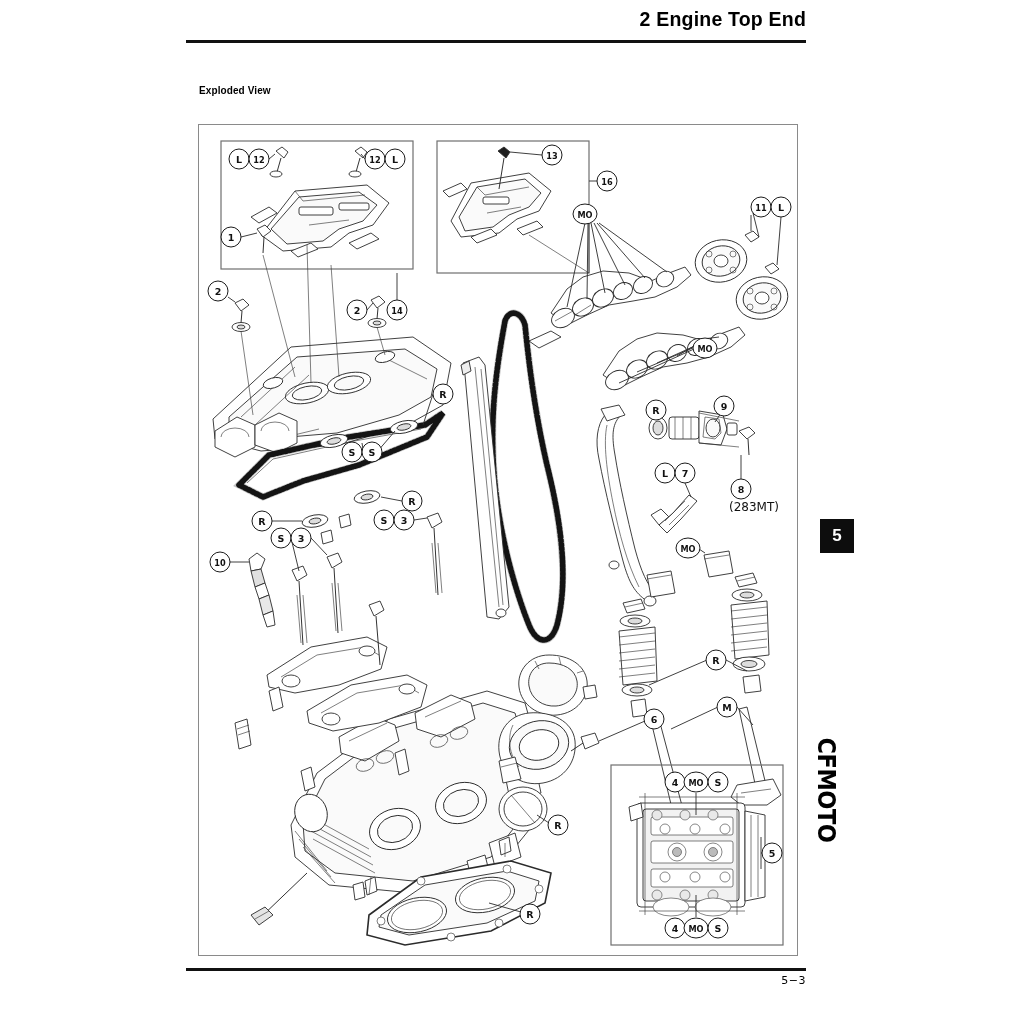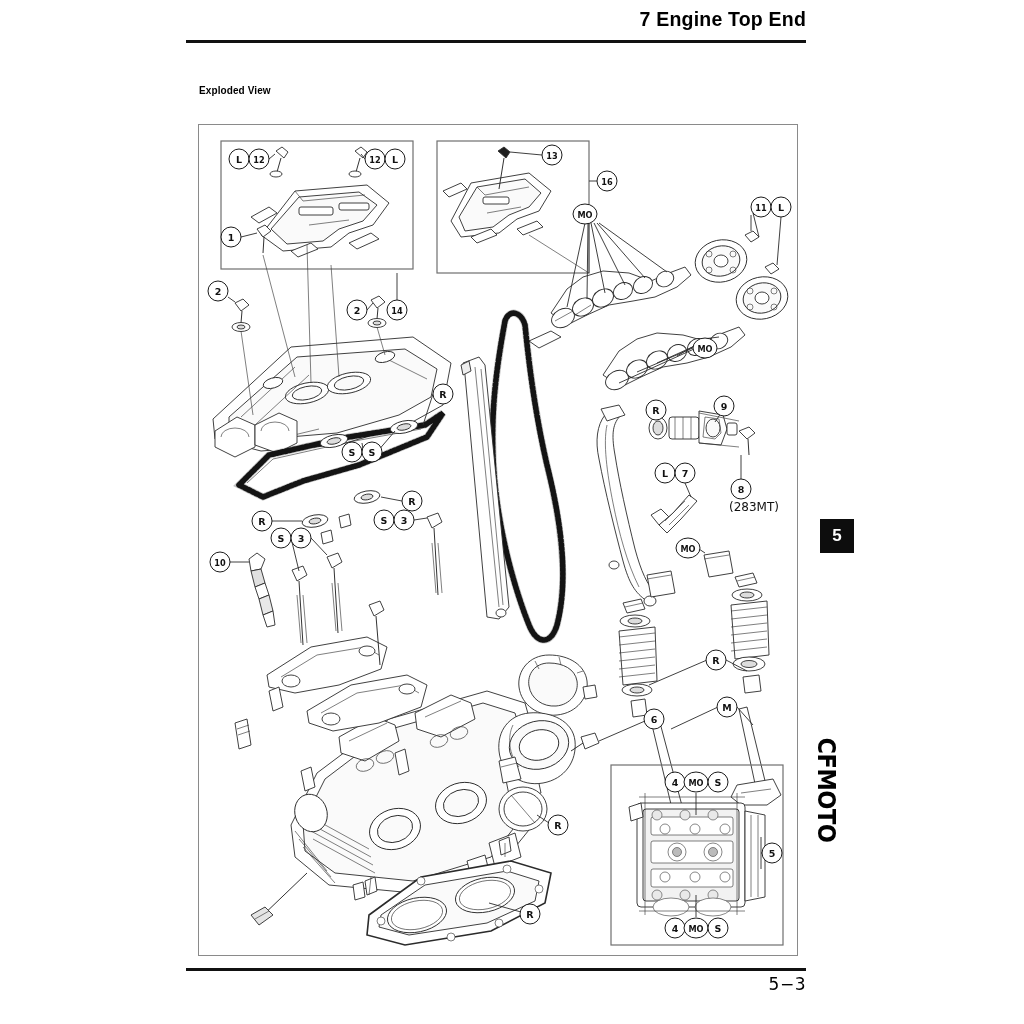--- a/index.html
+++ b/index.html
@@ -122,21 +122,21 @@
     left: 0px;
     top: 0px;
     width: 620px;
     height: 3px;
     background: #111;
   }
   #footer-page {
     position: absolute;
     right: 0px;
     top: 6px;
-    font-size: 17px;
+    font-size: 11px;
     font-weight: normal;
     font-family: "DejaVu Sans", sans-serif;
     letter-spacing: 0.5px;
     text-align: center;
   }
 
   
   .dg-line     { stroke: #1b1b1b; stroke-width: 0.9; fill: none; }
   .dg-leader   { stroke: #2a2a2a; stroke-width: 0.9; fill: none; }
   .dg-thin     { stroke: #3a3a3a; stroke-width: 0.65; fill: none; }
@@ -155,21 +155,21 @@
   .cl-text-sm  { font-family: "DejaVu Sans", sans-serif; font-size: 8.2px;
                  font-weight: bold; fill: #111; text-anchor: middle;
                  dominant-baseline: central; }
   .note-text   { font-family: "DejaVu Sans", sans-serif; font-size: 12px;
                  fill: #111; text-anchor: middle; }
 </style>
 </head>
 <body>
 
 <div id="header">
-  <div id="header-title">7 Engine Top End</div>
+  <div id="header-title">2 Engine Top End</div>
   <div id="header-rule"></div>
 </div>
 
 <div id="section-title">Exploded View</div>
 
 <div id="figure-frame">
   <div id="figure-canvas">
     <svg viewBox="0 0 600 832" width="600" height="832" xmlns="http://www.w3.org/2000/svg">
 
       <g>

